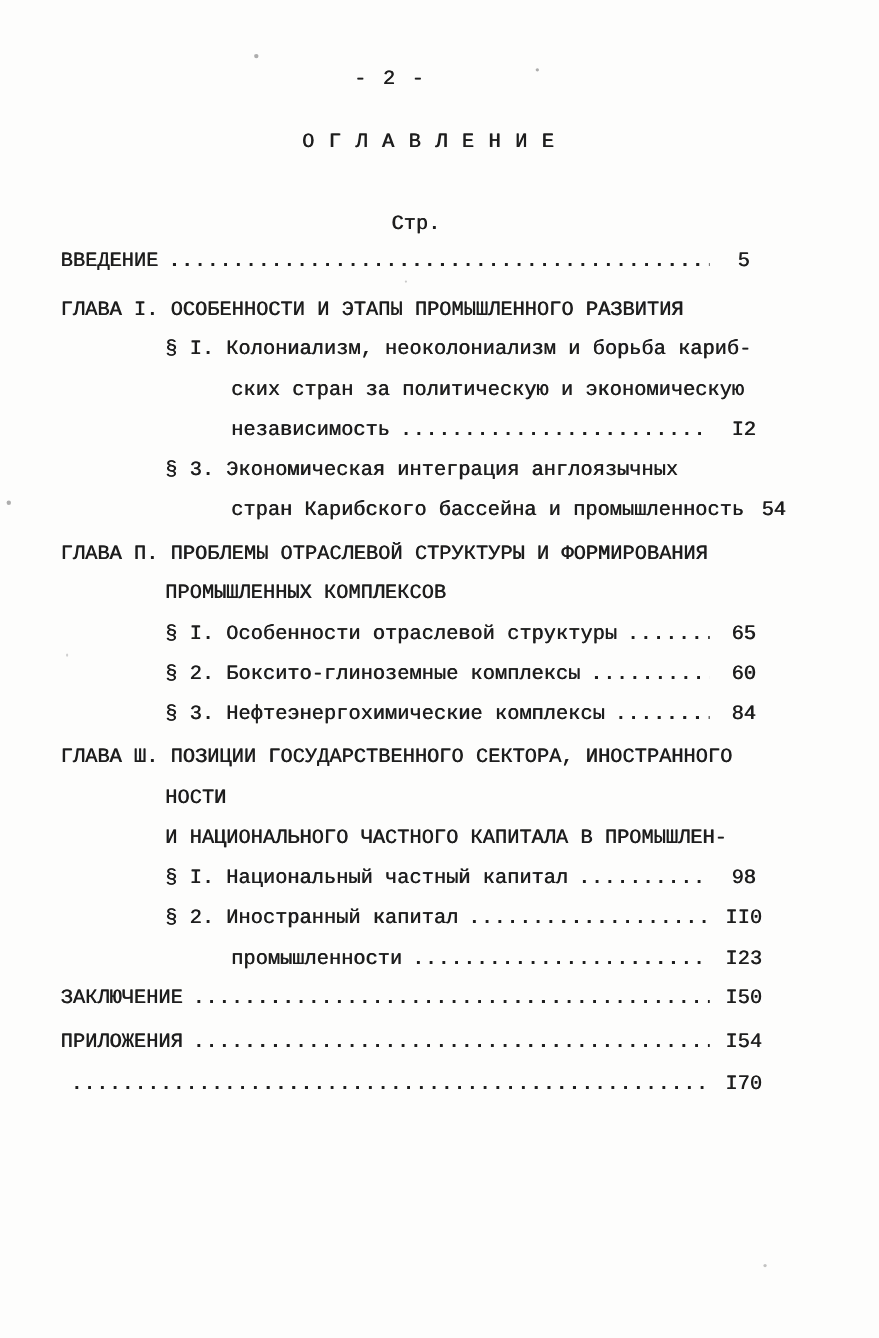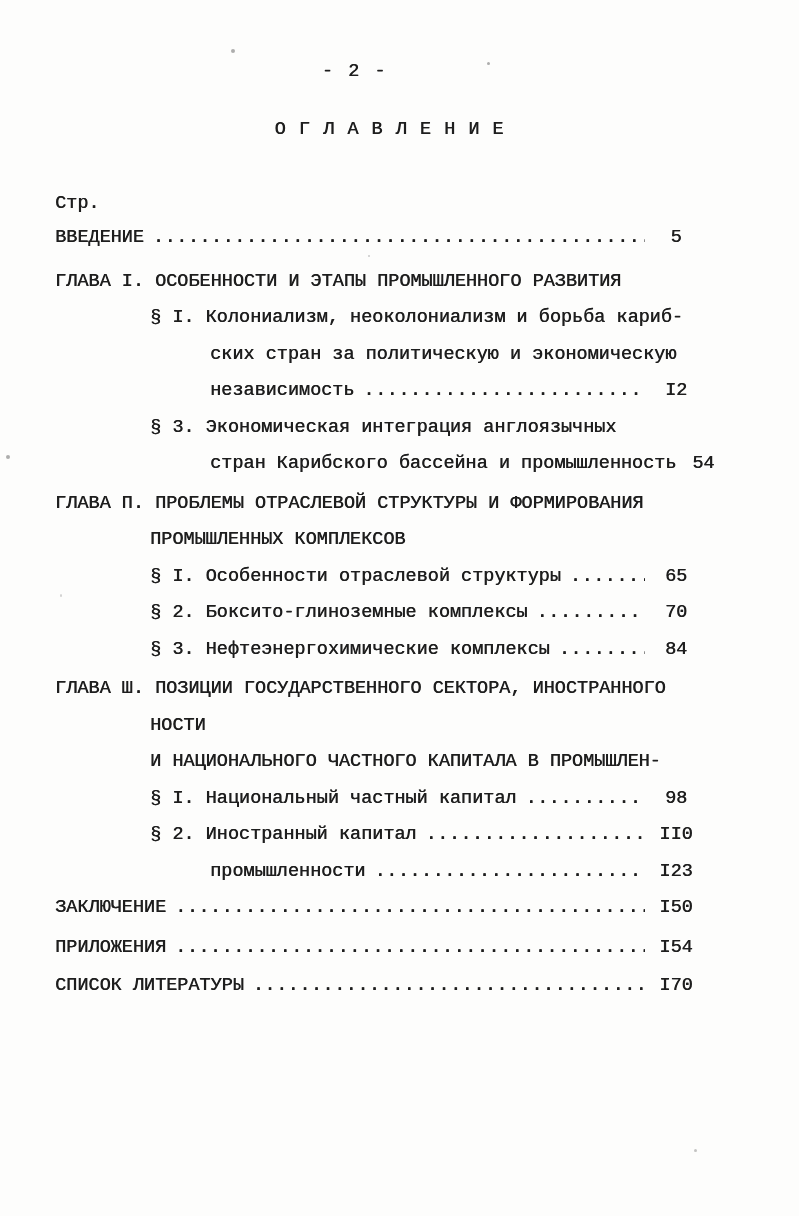--- a/index.html
+++ b/index.html
@@ -36,21 +36,21 @@
     letter-spacing: 1px;
   }
   .content {
     margin-left: 55px;
     width: 648px;
   }
   .col-header-line {
     margin-top: 46px;
     height: 28px;
     line-height: 28px;
-    text-align: left;
+    text-align: center;
     padding-right: 2px;
   }
   .toc {
     margin-top: 2px;
   }
   .r {
     display: flex;
     align-items: flex-end;
     line-height: 36.5px;
     height: 36.5px;
@@ -156,21 +156,21 @@
 
       <div class="r i1">
         <span class="txt">§ I. Особенности отраслевой структуры</span>
         <span class="leader">................................................................................</span>
         <span class="pg">65</span>
       </div>
 
       <div class="r i1">
         <span class="txt">§ 2. Боксито-глиноземные комплексы</span>
         <span class="leader">................................................................................</span>
-        <span class="pg">70</span>
+        <span class="pg">60</span>
       </div>
 
       <div class="r i1">
         <span class="txt">§ 3. Нефтеэнергохимические комплексы</span>
         <span class="leader">................................................................................</span>
         <span class="pg">84</span>
       </div>
 
       <div class="r gap3">
         <span class="txt">ГЛАВА Ш. ПОЗИЦИИ ГОСУДАРСТВЕННОГО СЕКТОРА, ИНОСТРАННОГО</span>
@@ -209,20 +209,19 @@
         <span class="pg">I50</span>
       </div>
 
       <div class="r gap3">
         <span class="txt">ПРИЛОЖЕНИЯ</span>
         <span class="leader">................................................................................</span>
         <span class="pg">I54</span>
       </div>
 
       <div class="r gap2">
-        <span class="txt">СПИСОК ЛИТЕРАТУРЫ</span>
         <span class="leader">................................................................................</span>
         <span class="pg">I70</span>
       </div>
 
     </div>
   </div>
 </div>
 
 </body></html>

